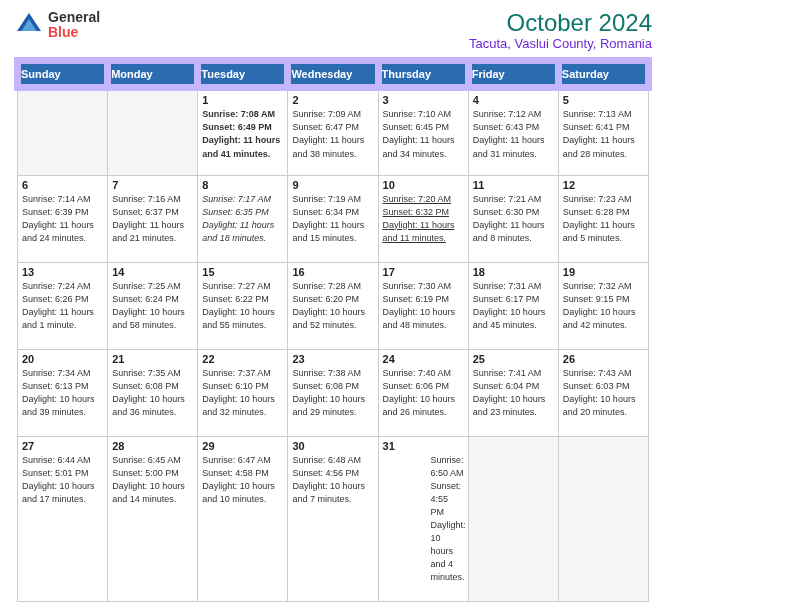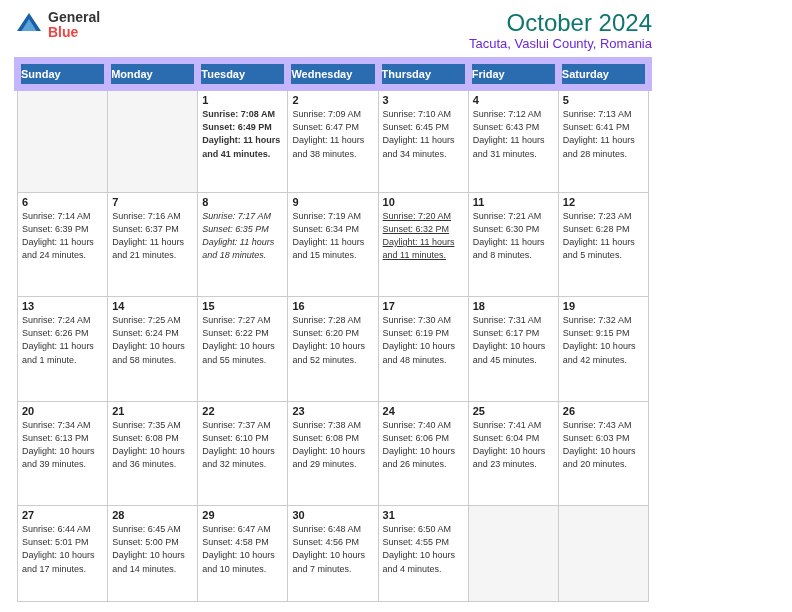--- a/index.html
+++ b/index.html
@@ -321,21 +321,21 @@
 Daylight: 10 hours and 10 minutes.</div>
           </td>
           <td>
             <div class="day-number">30</div>
             <div class="day-info" style="white-space: pre-line;">Sunrise: 6:48 AM
 Sunset: 4:56 PM
 Daylight: 10 hours and 7 minutes.</div>
           </td>
           <td>
             <div class="day-number">31</div>
-            <div class="day-info" style="white-space: pre-line;">Sunrise: 6:50 AM
+            <div class="day-info" style="white-space: pre-line; margin-left: 48px;">Sunrise: 6:50 AM
 Sunset: 4:55 PM
 Daylight: 10 hours and 4 minutes.</div>
           </td>
           <td class="empty"></td>
           <td class="empty"></td>
         </tr>
       </tbody>
   </table>
 </div>
 

